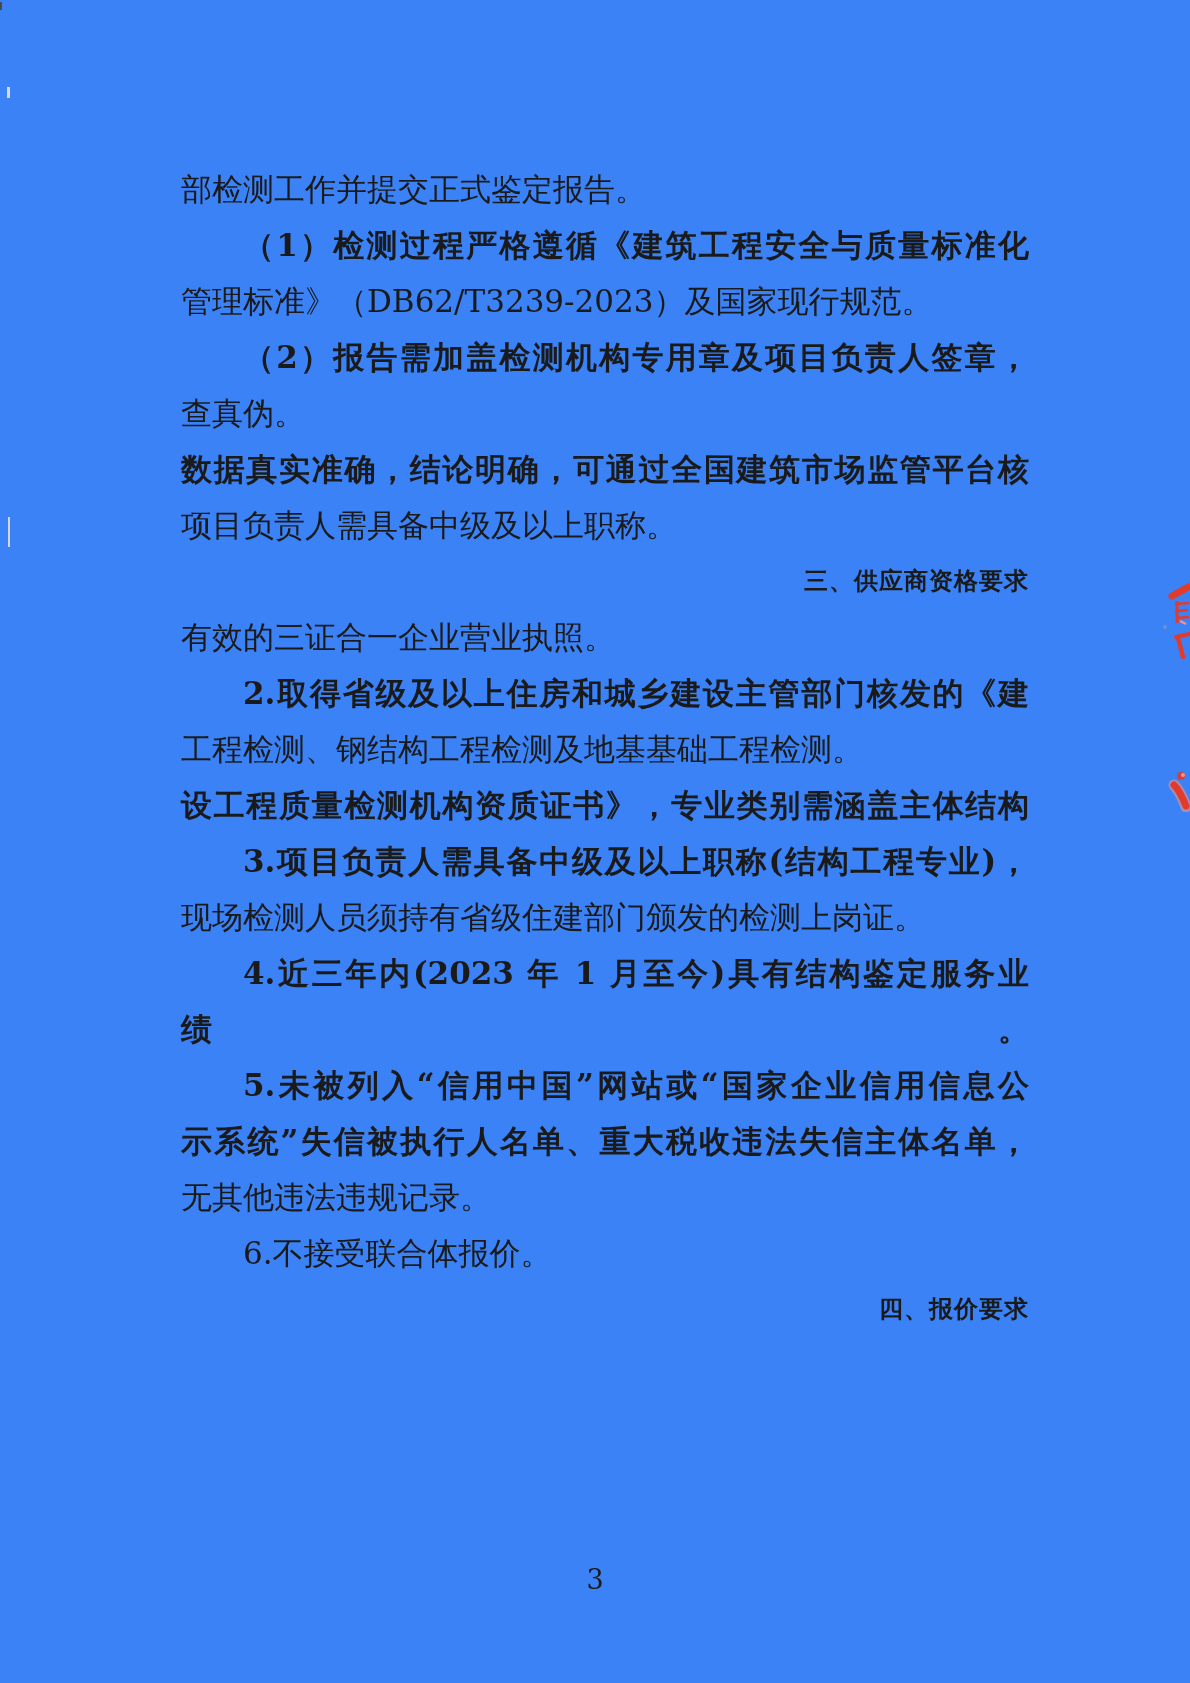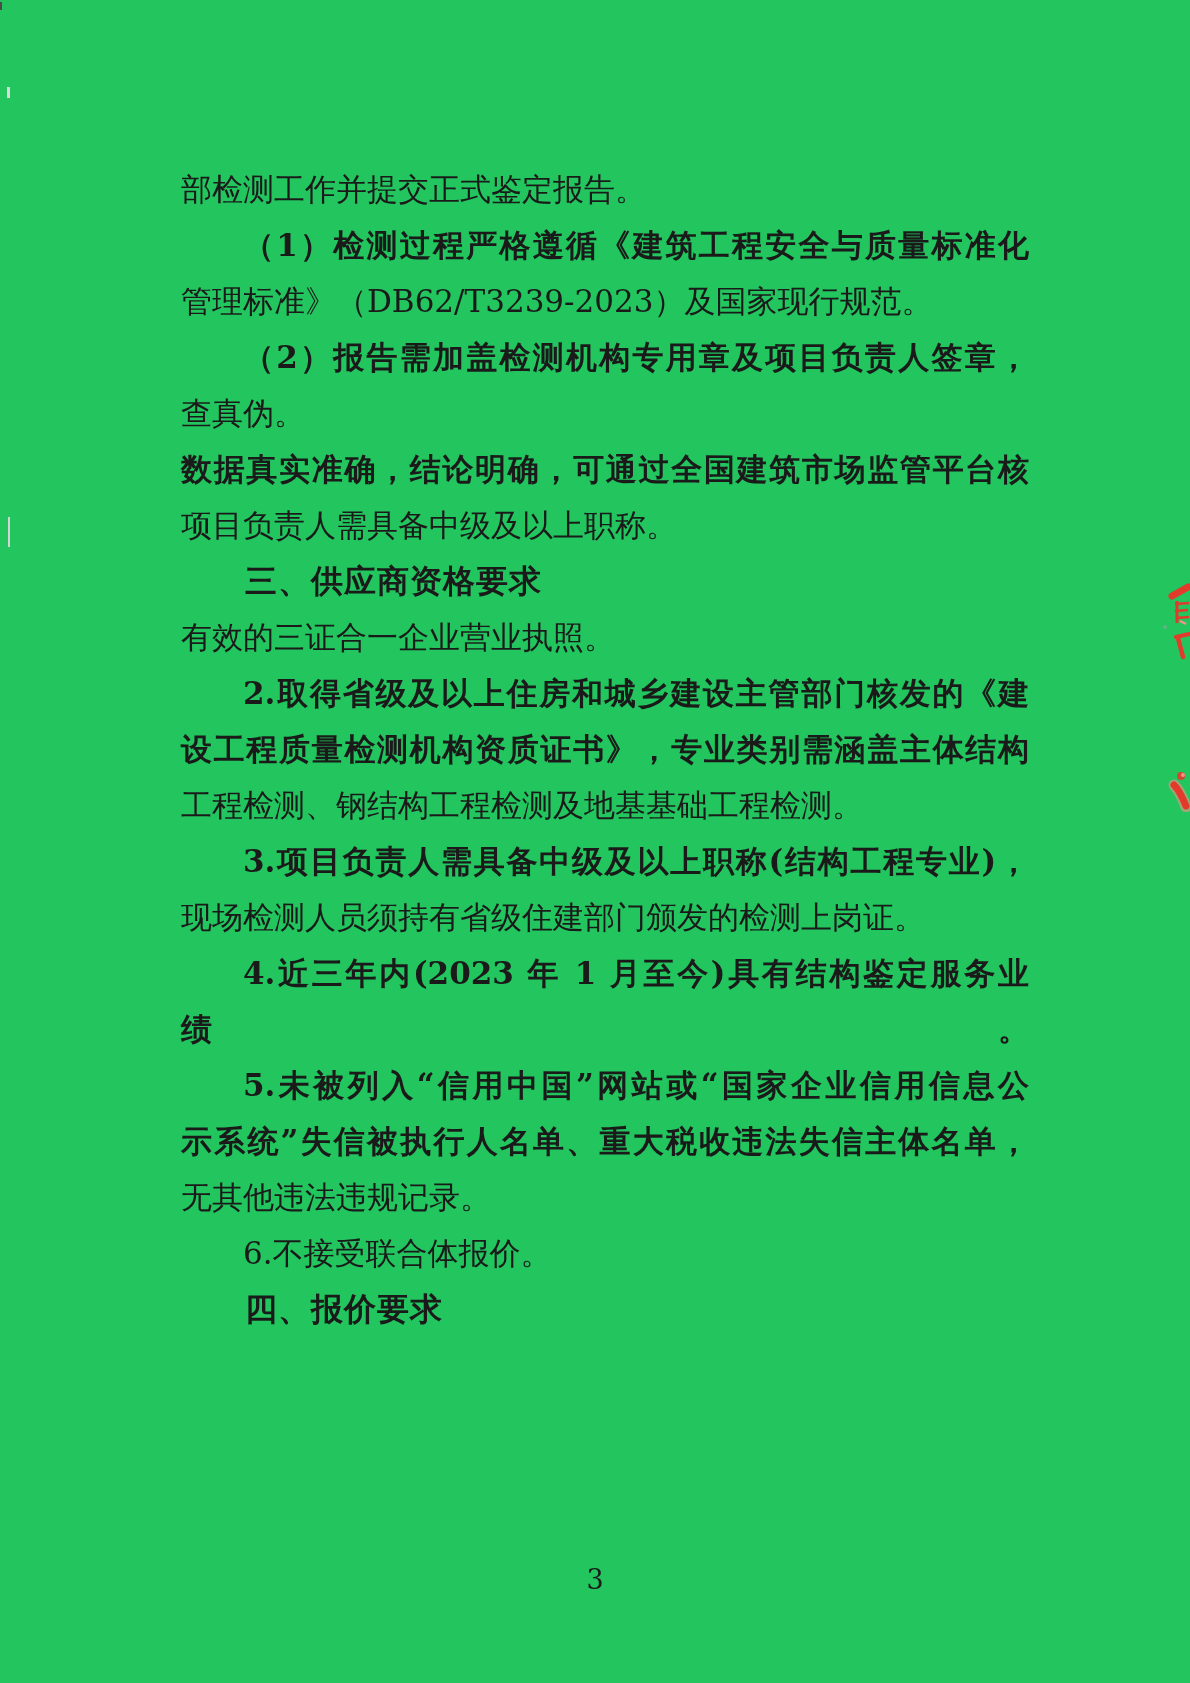--- a/index.html
+++ b/index.html
@@ -6,21 +6,21 @@
   html, body {
     margin: 0;
     padding: 0;
     background: #e8e8e8;
   }
   .page {
     position: relative;
     width: 1190px;
     height: 1683px;
     margin: 0 auto;
-    background: #22c55e;
+    background: #3b82f6;
     overflow: hidden;
     color: #1a1a1a;
   }
   .content {
     position: absolute;
     left: 181px;
     top: 161px;
     width: 848px;
     font-family: "DejaVu Serif", "Liberation Serif", serif;
     font-size: 31px;
@@ -35,22 +35,23 @@
     text-indent: 2em;
   }
   .justify {
     text-align: justify;
     text-align-last: justify;
     font-weight: bold;
   }
   .heading {
     font-family: "DejaVu Sans", "Liberation Sans", sans-serif;
     font-weight: bold;
-    font-size: 32px;
+    font-size: 24px;
     letter-spacing: 1px;
+    text-align: right;
   }
   .page-number {
     position: absolute;
     left: 0;
     top: 1564px;
     width: 100%;
     text-align: center;
     font-family: "DejaVu Serif", "Liberation Serif", serif;
     font-size: 27px;
     color: #1a1a1a;
@@ -78,22 +79,22 @@
     <div class="line">部检测工作并提交正式鉴定报告。</div>
     <div class="line indent justify">（1）检测过程严格遵循《建筑工程安全与质量标准化</div>
     <div class="line">管理标准》（DB62/T3239-2023）及国家现行规范。</div>
     <div class="line indent justify">（2）报告需加盖检测机构专用章及项目负责人签章，</div>
     <div class="line">查真伪。</div>
     <div class="line justify">数据真实准确，结论明确，可通过全国建筑市场监管平台核</div>
     <div class="line">项目负责人需具备中级及以上职称。</div>
     <div class="line indent heading">三、供应商资格要求</div>
     <div class="line">有效的三证合一企业营业执照。</div>
     <div class="line indent justify">2.取得省级及以上住房和城乡建设主管部门核发的《建</div>
+    <div class="line">工程检测、钢结构工程检测及地基基础工程检测。</div>
     <div class="line justify">设工程质量检测机构资质证书》，专业类别需涵盖主体结构</div>
-    <div class="line">工程检测、钢结构工程检测及地基基础工程检测。</div>
     <div class="line indent justify">3.项目负责人需具备中级及以上职称(结构工程专业)，</div>
     <div class="line">现场检测人员须持有省级住建部门颁发的检测上岗证。</div>
     <div class="line indent justify">4.近三年内(2023 年 1 月至今)具有结构鉴定服务业绩。</div>
     <div class="line indent justify">5.未被列入“信用中国”网站或“国家企业信用信息公</div>
     <div class="line justify">示系统”失信被执行人名单、重大税收违法失信主体名单，</div>
     <div class="line">无其他违法违规记录。</div>
     <div class="line indent">6.不接受联合体报价。</div>
     <div class="line indent heading">四、报价要求</div>
   </main>
 

